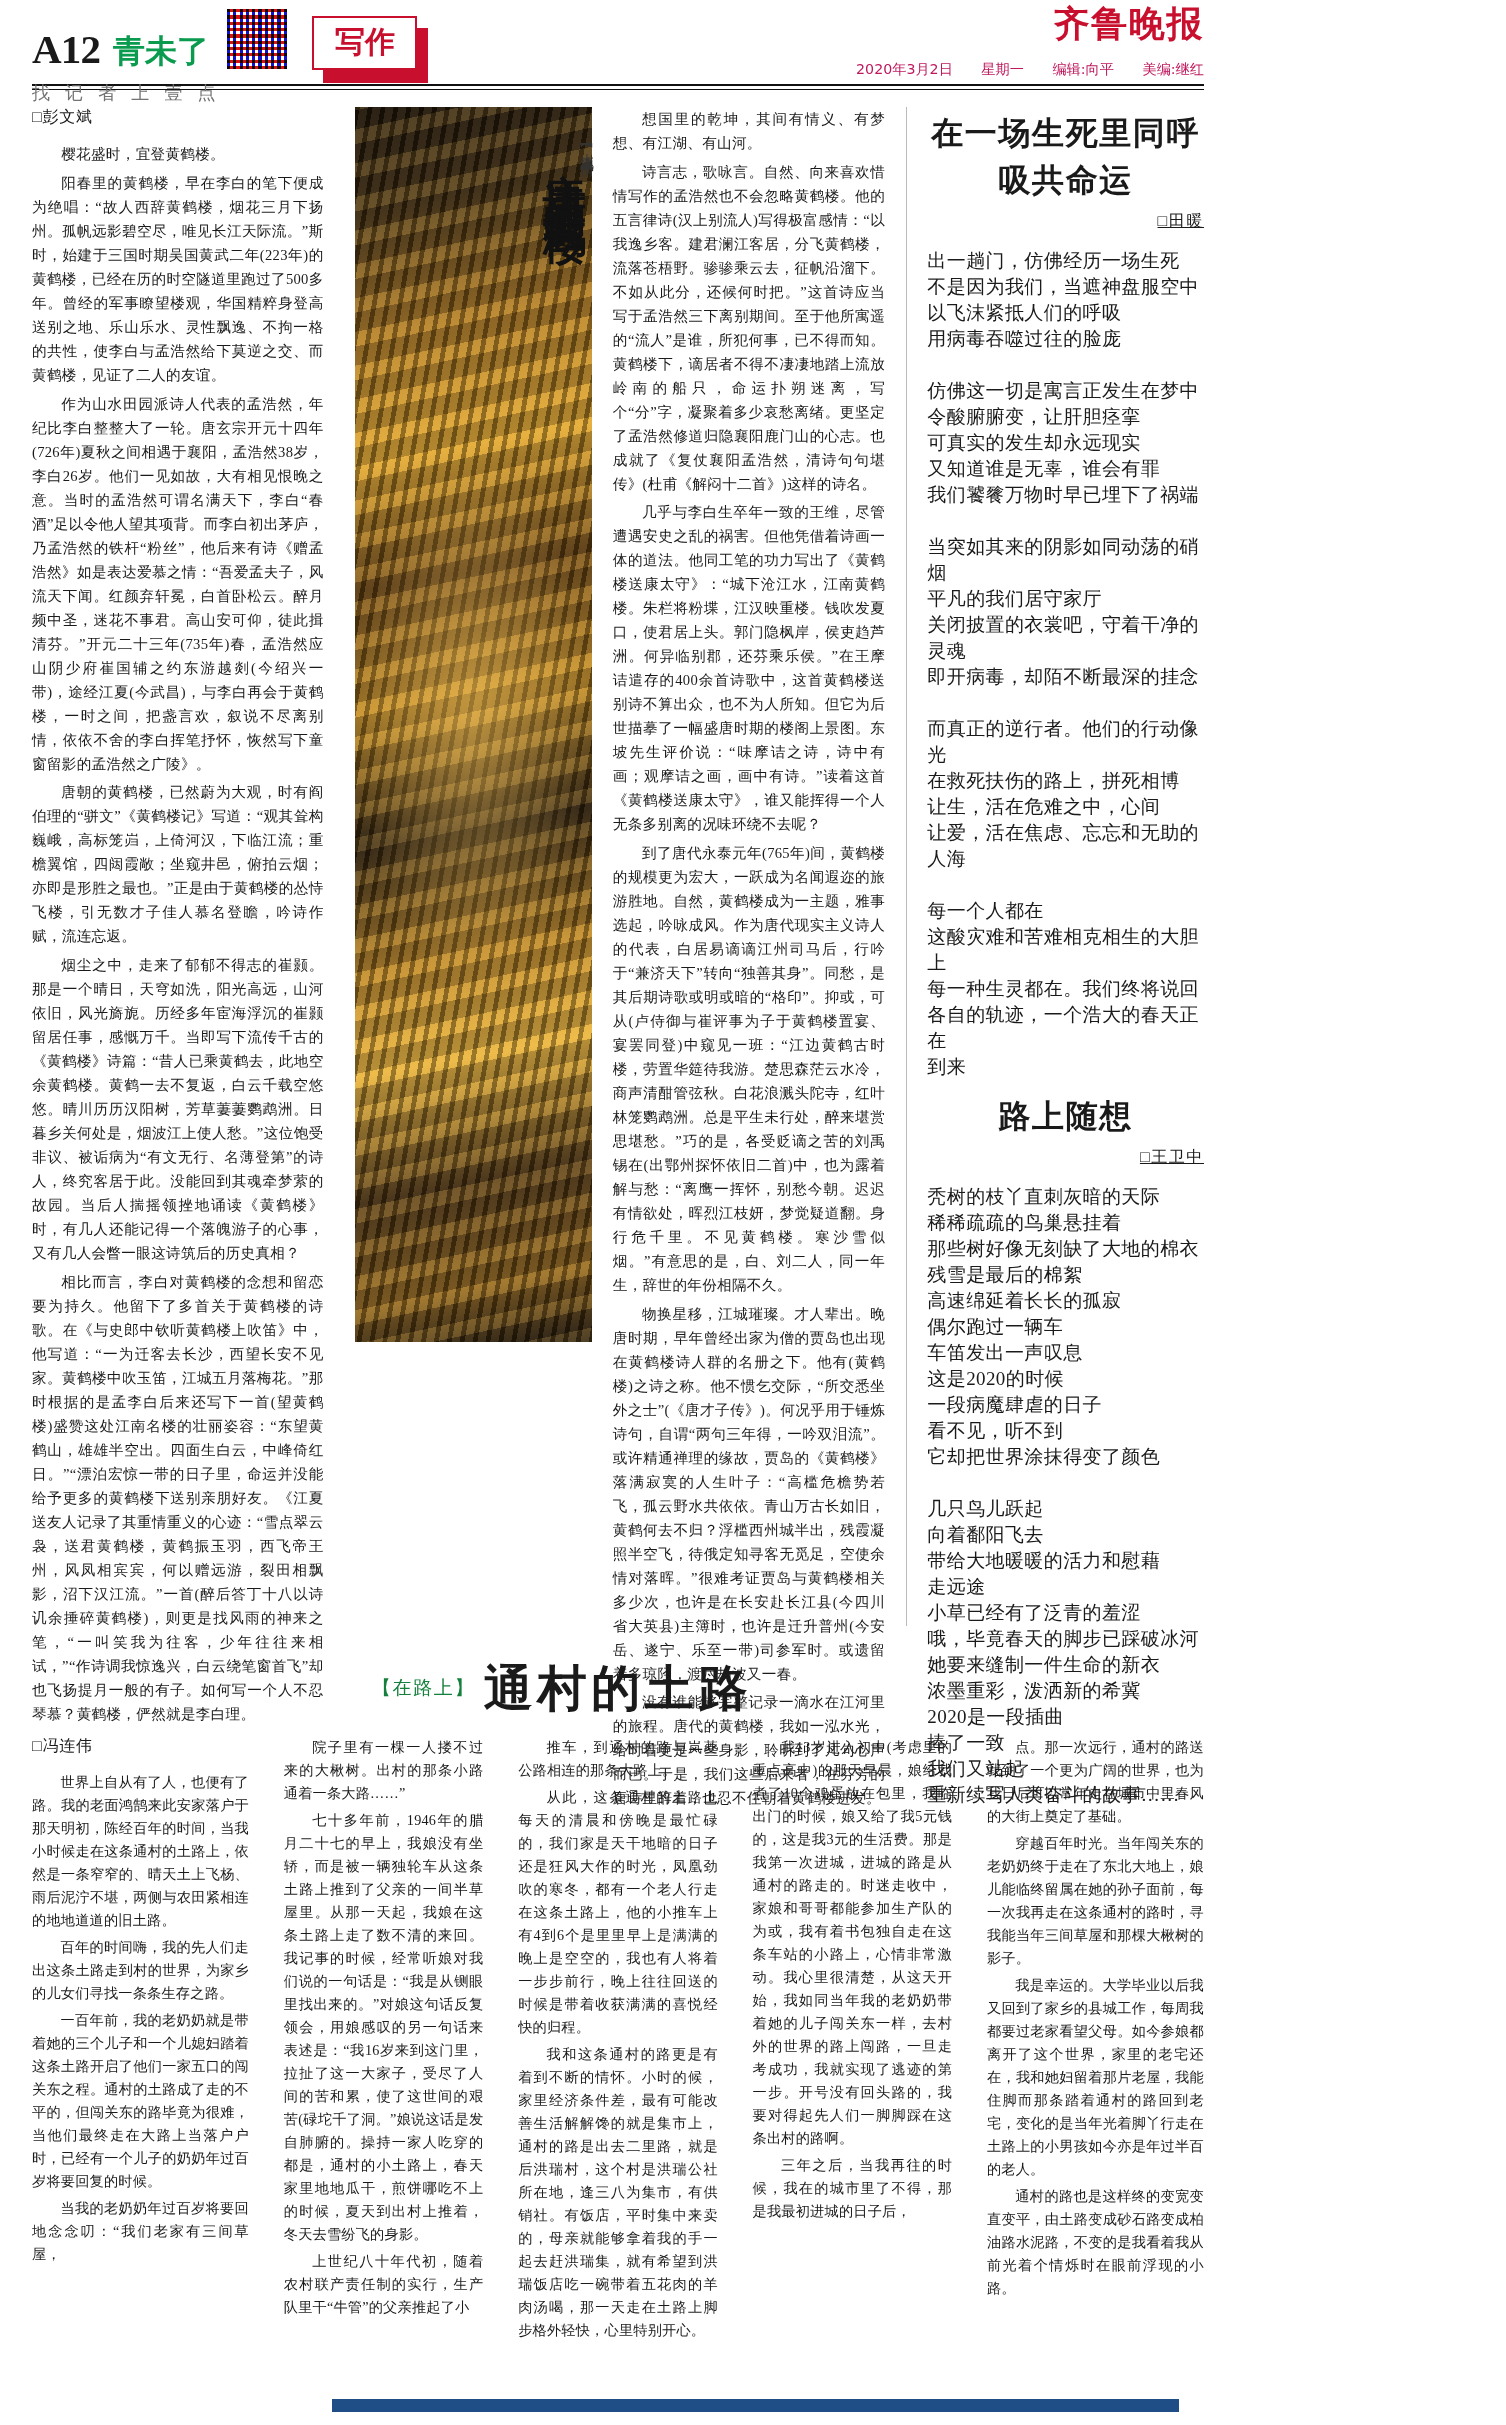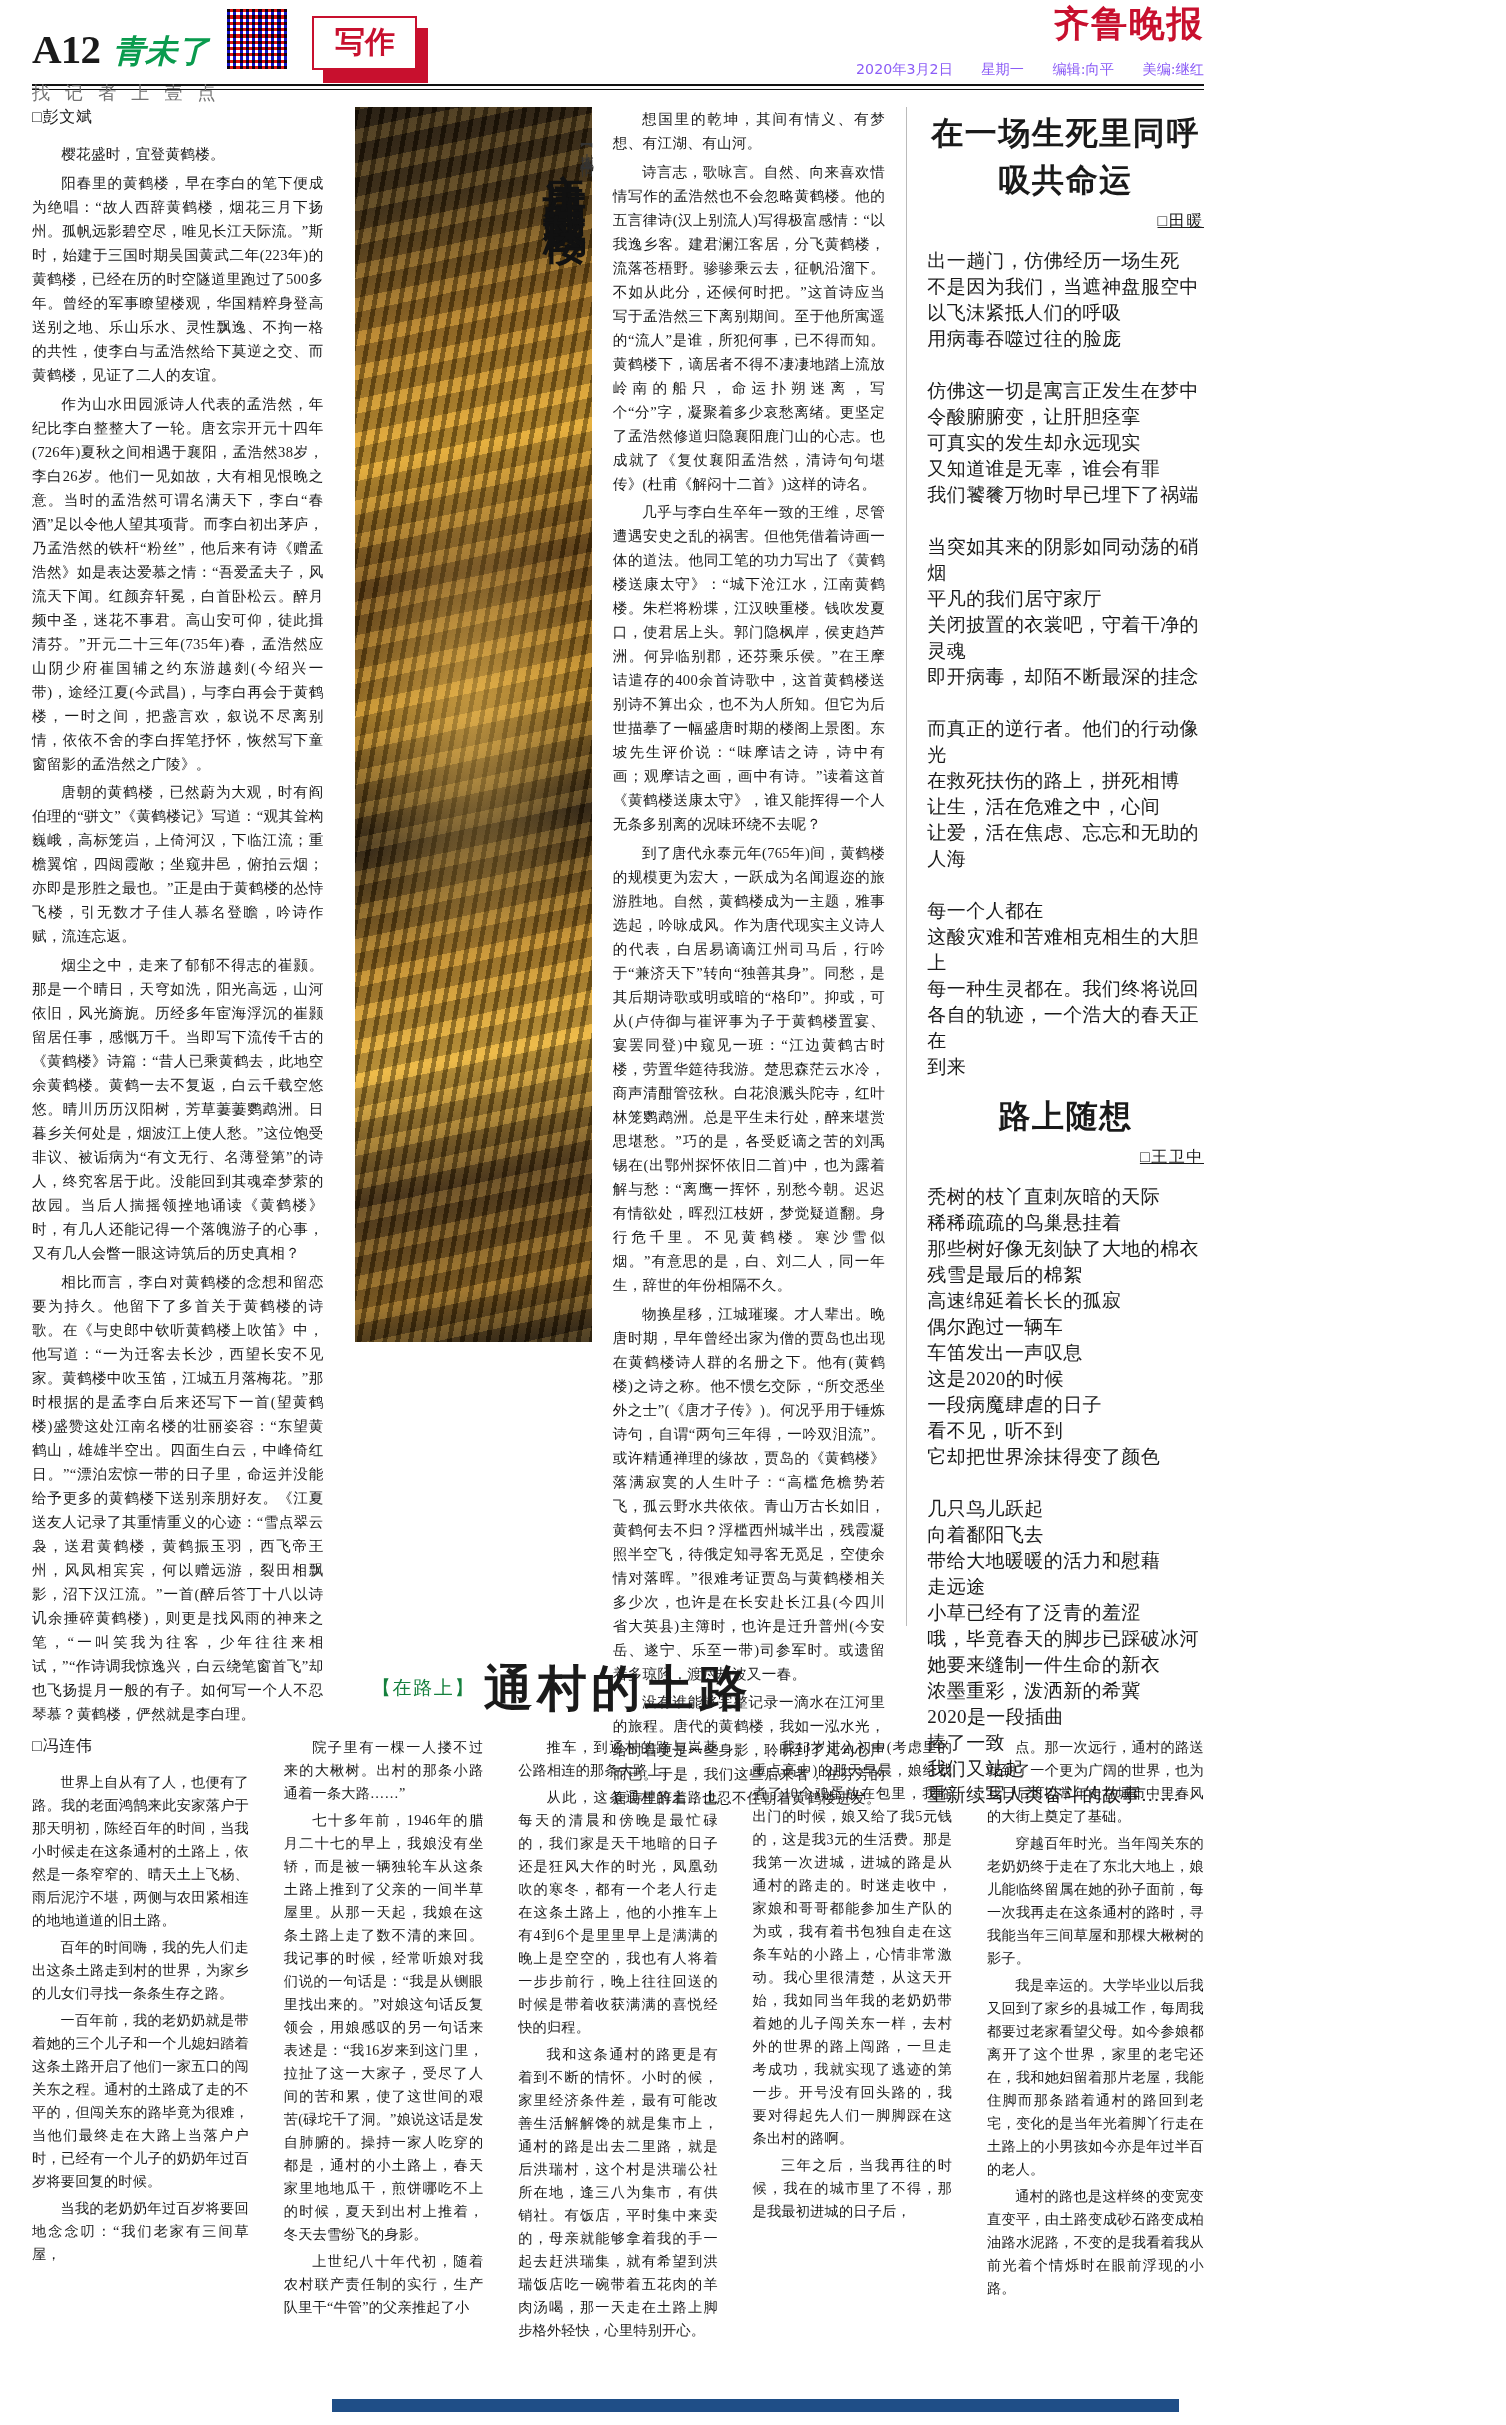--- a/index.html
+++ b/index.html
@@ -9,36 +9,36 @@
     background:#ffffff;
     font-family:"DejaVu Sans","Liberation Sans",sans-serif;
     color:#1a1a1a;
     position:relative;
   }
   .page { width:1236px; height:2426px; position:relative; padding:0 32px; }
 
   
   .masthead { position:relative; height:76px; display:flex; align-items:flex-start; padding-top:6.3px; }
   .page-num { font-family:"Liberation Serif","DejaVu Serif",serif; font-weight:bold; font-size:41px; letter-spacing:-0.8px; line-height:1; }
-  .section-name { font-family:"DejaVu Sans",sans-serif; font-weight:bold; font-size:32px; color:#0a9b4e; margin-left:12.7px; line-height:1.2;font-style:italic; }
+  .section-name { font-family:"DejaVu Sans",sans-serif; font-weight:bold; font-size:32px; color:#0a9b4e; margin-left:12.7px; line-height:1.2; }
   .sub-links { font-size:18px; color:#737373; margin-top:11px; letter-spacing:4.7px; }
   .mh-left { display:flex; flex-direction:column; }
   .mh-left-top { display:flex; align-items:flex-end; }
   .qr { width:62px; height:62px; margin-left:17.4px; margin-top:1.6px;
         background:
           repeating-linear-gradient(0deg,#d11 0 3.2px,#fff 3.2px 6.3px),
           repeating-linear-gradient(90deg,#11c 0 3.2px,rgba(255,255,255,0) 3.2px 6.3px);
         background-blend-mode:multiply; border:1.6px solid #fff; }
   .write-badge { margin-left:24px; margin-top:3.2px; position:relative; }
   .write-badge .box { border:2.4px solid #c8102e; color:#c8102e; font-size:30px; font-weight:bold;
        padding:4.7px 20.6px; font-family:"DejaVu Sans",sans-serif; background:#fff; position:relative; z-index:2;}
   .write-badge .shadow { position:absolute; left:11px; top:12.7px; width:100%; height:100%; background:#c8102e; z-index:1; }
   .mh-right { margin-left:auto; text-align:right; }
   .paper-logo { font-family:"Liberation Serif","DejaVu Serif",serif; font-weight:bold; font-size:36px; color:#c8102e; letter-spacing:1.6px; line-height:1; }
-  .mh-meta { font-size:14.2px; color:#8b5cf6; margin-top:17.4px; }
+  .mh-meta { font-size:14.2px; color:#be185d; margin-top:17.4px; }
   .mh-meta span { margin-left:24px; }
   .rule-thick { height:2.4px; background:#111; margin-top:8px; }
   .rule-thin { height:0.8px; background:#111; margin-top:2.4px; }
 
   
   .top-area { display:flex; margin-top:17.4px; height:1519px; }
   .col { font-family:"Liberation Serif","DejaVu Serif",serif; }
   .byline { font-size:16px; margin-bottom:14.2px; letter-spacing:0.8px; }
   .body-col p { font-size:14.6px; line-height:24px; text-align:justify; margin:0 0 4.7px 0; text-indent:2em; letter-spacing:0.3px; }
 

